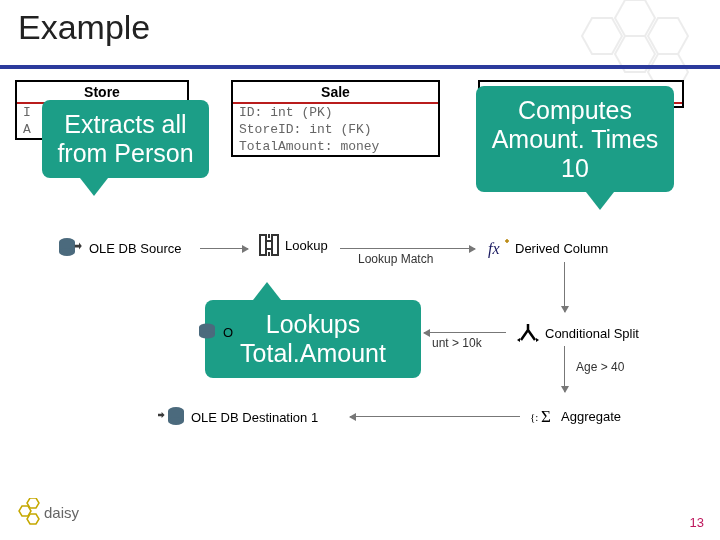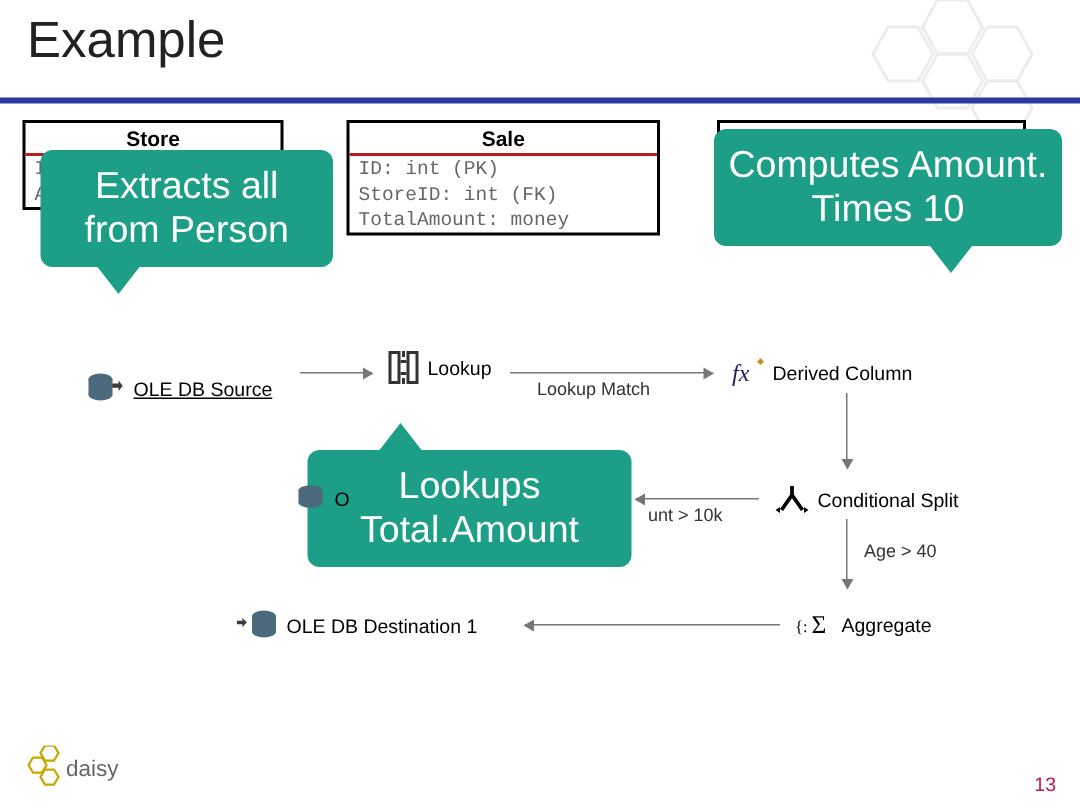--- a/index.html
+++ b/index.html
@@ -58,22 +58,22 @@
     position:absolute;
     background:#1c9e87;
     color:#fff;
     border-radius:8px;
     font-size:25px;
     text-align:center;
     line-height:1.15;
     padding:10px 8px;
     box-sizing:border-box;
   }
-  .callout.extract{left:27px; top:100px; width:195px;}
-  .callout.compute{left:476px; top:86px; width:232px;}
+  .callout.extract{left:42px; top:100px; width:167px;}
+  .callout.compute{left:476px; top:86px; width:198px;}
   .callout.lookups{left:205px; top:300px; width:216px;}
   .callout .tail{
     position:absolute;
     width:0;height:0;
     border-left:14px solid transparent;
     border-right:14px solid transparent;
     border-top:18px solid #1c9e87;
   }
   .extract .tail{left:38px; bottom:-18px;}
   .compute .tail{right:60px; bottom:-18px;}
@@ -170,21 +170,21 @@
 </div>
 <div class="callout compute">
   <span>Computes Amount. Times 10</span>
   <div class="tail"></div>
 </div>
 <div class="callout lookups">
   <span>Lookups Total.Amount</span>
   <div class="tail"></div>
 </div>
 
-<div class="node" style="left:58px; top:248px;text-decoration:underline;">
+<div class="node" style="left:58px; top:237px;">
   <svg class="icon" width="26" height="22" viewBox="0 0 26 22">
     <ellipse cx="9" cy="5" rx="8" ry="4" fill="#4b6a7d"></ellipse>
     <rect x="1" y="5" width="16" height="10" fill="#4b6a7d"></rect>
     <ellipse cx="9" cy="15" rx="8" ry="4" fill="#4b6a7d"></ellipse>
     <path d="M18 9 l6 0 l0 -3 l4 5 l-4 5 l0 -3 l-6 0 z" fill="#3a3a3a" transform="scale(0.7) translate(6,2)"></path>
   </svg>
   <span>OLE DB Source</span>
 </div>
 
 <div class="arrow" style="left:200px; top:248px; width:48px;"></div>

